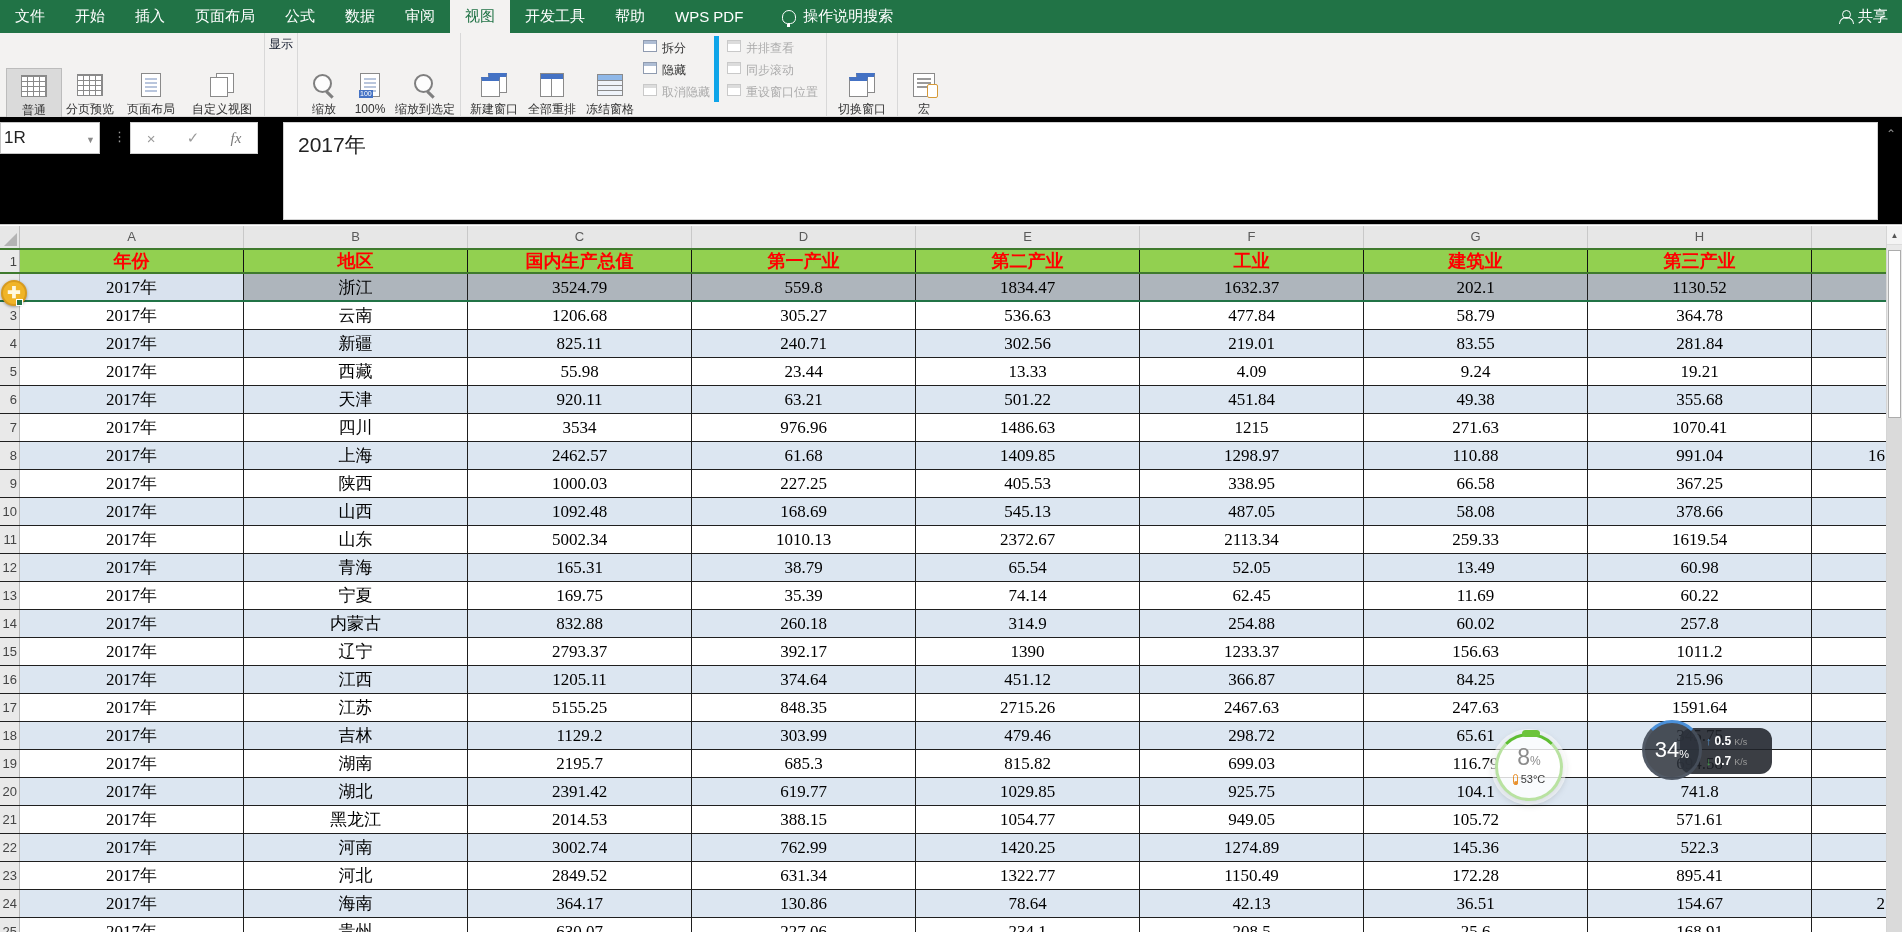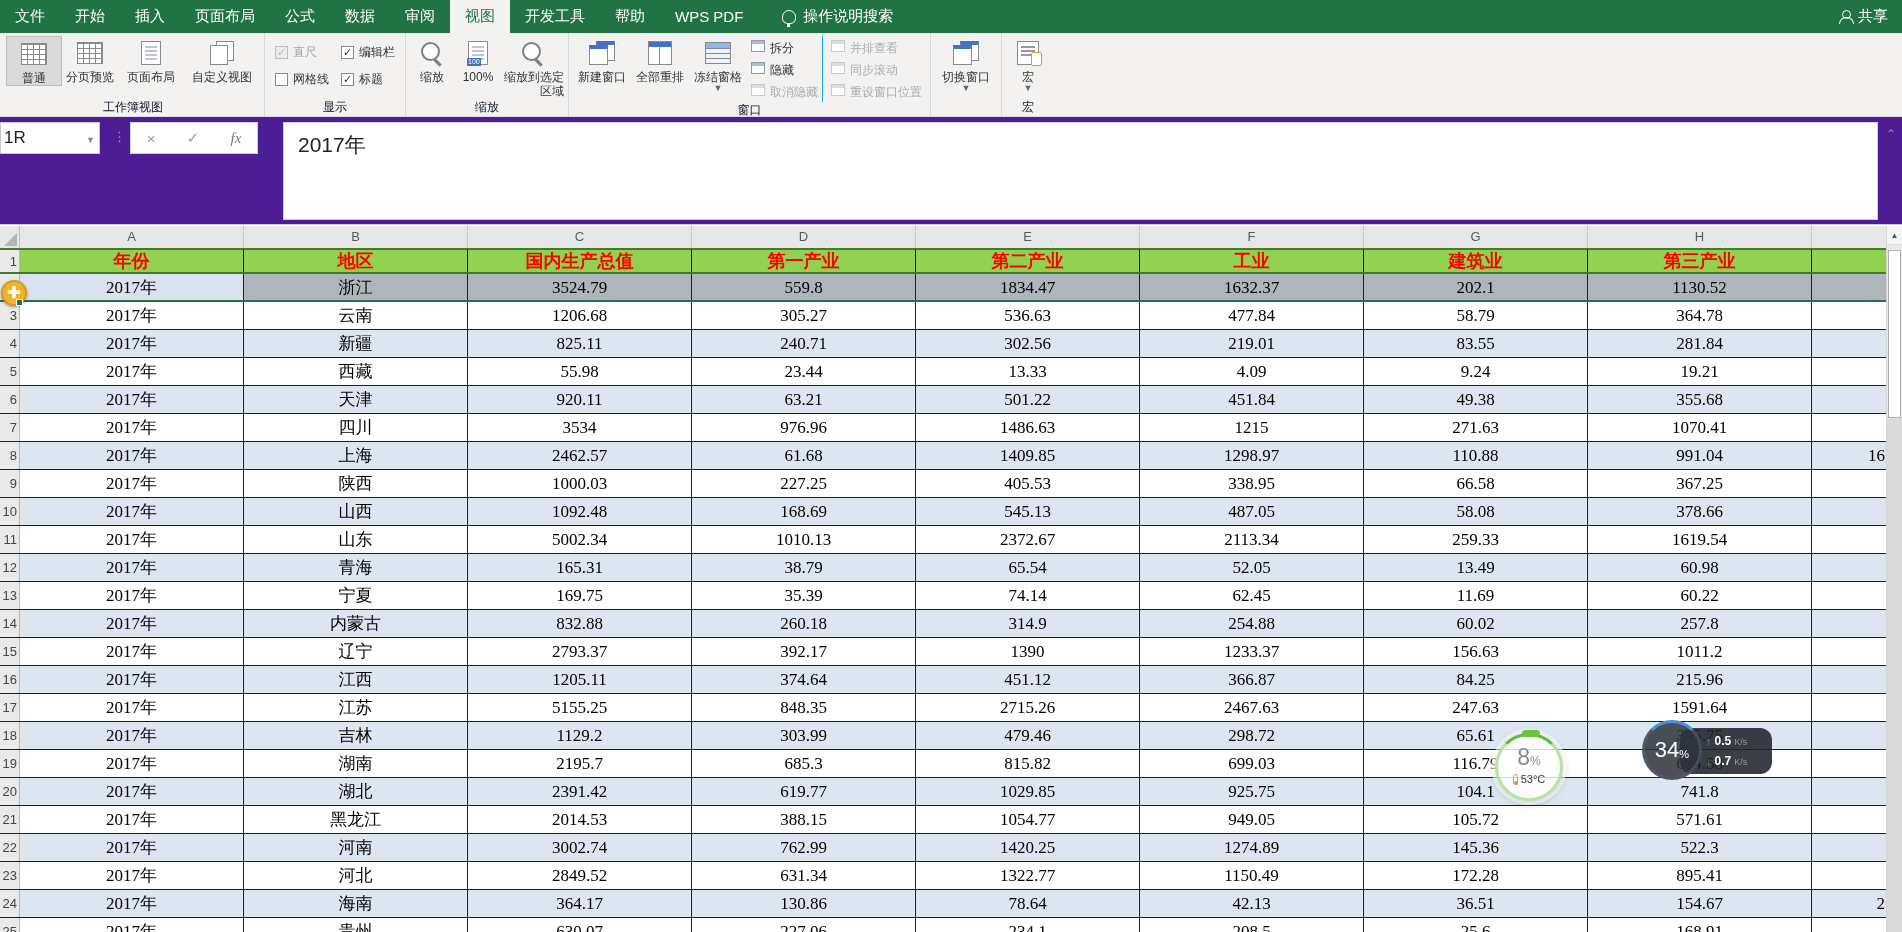--- a/index.html
+++ b/index.html
@@ -16,21 +16,21 @@
   .person { width:13px; height:13px; position:relative; }
   .person:before { content:""; position:absolute; left:3px; top:0; width:7px; height:7px; border:1.5px solid #fff; border-radius:50%; }
   .person:after { content:""; position:absolute; left:0; bottom:-1px; width:13px; height:6px; border:1.5px solid #fff; border-bottom:none; border-radius:7px 7px 0 0; }
 
   
   #ribbon { height:84px; background:#f3f2f1; display:flex; align-items:stretch; padding:0 2px; border-bottom:1px solid #dcdcdc; font-size:12px; color:#333; }
   .rgroup { display:flex; flex-direction:column; padding:3px 4px 0; position:relative; }
   .rgroup + .rgroup { border-left:1px solid #d8d8d8; }
   .ritems { flex:1; display:flex; align-items:flex-start; }
   .rlabel { height:17px; text-align:center; color:#0f172a; font-size:12px; }
-  .bigbtn { width:56px; display:flex; flex-direction:column; align-items:center; text-align:right; padding-top:2px; line-height:14px; cursor:default; }
+  .bigbtn { width:56px; display:flex; flex-direction:column; align-items:center; text-align:center; padding-top:2px; line-height:14px; cursor:default;margin-top:32px; }
   .bigbtn.sel { background:#dadada; border:1px solid #bcbcbc; }
   .bigbtn .bicon { width:30px; height:30px; display:flex; align-items:center; justify-content:center; margin-bottom:2px; }
   .bigbtn .caret { color:#666; font-size:9px; line-height:8px; }
   .chkcol { display:flex; flex-direction:column; justify-content:flex-start; gap:10px; padding:8px 6px 0; }
   .chk { display:flex; align-items:center; gap:5px; white-space:nowrap; }
   .box { width:13px; height:13px; border:1px solid #8a8a8a; background:#fff; font-size:11px; line-height:11px; text-align:center; color:#333; }
   .chk.on .box:before { content:"✓"; }
   .chk.dis { color:#a6a6a6; }
   .chk.dis .box { border-color:#bdbdbd; background:#ececec; color:#b5b5b5; }
   .smallcol { display:flex; flex-direction:column; justify-content:flex-start; gap:4px; padding:4px 4px 0; }
@@ -62,21 +62,21 @@
   .ic-arrange:before { content:""; position:absolute; left:0; top:0; right:0; height:5px; background:#4472c4; }
   .ic-arrange:after { content:""; position:absolute; left:10px; top:5px; bottom:0; width:1px; background:#8a8a8a; }
   .ic-freeze { width:26px; height:22px; border:1px solid #8a8a8a;
     background:linear-gradient(#8a8a8a 1px,transparent 1px) 0 5px/100% 5px, #eef3fa; }
   .ic-freeze:before { content:""; position:absolute; left:0; top:0; right:0; height:5px; background:#8fb8e8; }
   .ic-macro { width:22px; height:24px; border:1px solid #8a8a8a; background:#fff; }
   .ic-macro:before { content:""; position:absolute; left:3px; top:4px; right:3px; height:2px; background:#9a9a9a; box-shadow:0 4px 0 #9a9a9a, 0 8px 0 #9a9a9a; }
   .ic-macro:after { content:""; position:absolute; right:-4px; bottom:-2px; width:9px; height:12px; border:1.5px solid #d69a38; background:#fff; border-radius:2px; }
 
   
-  #fbar { height:108px; background:#4c1d95; position:relative; border-bottom:1px solid #c9c9c9; }
+  #fbar { height:108px; background:#000000; position:relative; border-bottom:1px solid #c9c9c9; }
   #namebox { position:absolute; left:0; top:5px; width:100px; height:32px; background:#fff; border:1px solid #c6c6c6; font-size:17px; color:#222; display:flex; align-items:center; padding-left:3px; }
   #namebox .nb-caret { position:absolute; right:4px; top:12px; color:#8a8a8a; font-size:9px; }
   #fdots { position:absolute; left:113px; top:12px; color:#9a9a9a; font-size:13px; letter-spacing:0; }
   #fxbox { position:absolute; left:130px; top:5px; width:128px; height:32px; background:#fff; border:1px solid #d2d2d2; display:flex; align-items:center; justify-content:space-around; color:#9a9a9a; font-size:15px; }
   #fxbox .fx { font-style:italic; font-family:"Liberation Serif",serif; color:#7a7a7a; }
   #finput { position:absolute; left:283px; top:5px; right:24px; height:98px; background:#fff; border:1px solid #d2d2d2; font-size:21px; color:#222; padding:8px 14px; }
   #fcollapse { position:absolute; right:6px; top:10px; color:#8a8a8a; font-size:12px; }
 
   
   #sheet { position:absolute; left:0; top:226px; right:0; bottom:0; background:#fff; overflow:hidden; }
@@ -180,42 +180,20 @@
         <span class="bicon">
             <span class="ic ic-pages"></span>
           </span>
         <span>自定义视图</span>
       </div>
     </div>
     <div class="rlabel">工作簿视图</div>
   </div>
 
   <div class="rgroup">
-    <div class="ritems">
-      <div class="chkcol">
-        <div class="chk dis on">
-          <span class="box"></span>
-          <span>直尺</span>
-        </div>
-        <div class="chk">
-          <span class="box"></span>
-          <span>网格线</span>
-        </div>
-      </div>
-      <div class="chkcol">
-        <div class="chk on">
-          <span class="box"></span>
-          <span>编辑栏</span>
-        </div>
-        <div class="chk on">
-          <span class="box"></span>
-          <span>标题</span>
-        </div>
-      </div>
-    </div>
     <div class="rlabel">显示</div>
   </div>
 
   <div class="rgroup">
     <div class="ritems">
       <div class="bigbtn" style="width:44px">
         <span class="bicon">
             <span class="ic ic-mag"></span>
           </span>
         <span>缩放</span>
@@ -266,21 +244,21 @@
         </div>
         <div class="sbtn">
           <span class="sicon"></span>
           <span>隐藏</span>
         </div>
         <div class="sbtn dis">
           <span class="sicon"></span>
           <span>取消隐藏</span>
         </div>
       </div>
-      <div class="smallcol" style="border-left:1px solid #0ea5e9; padding-left:8px;">
+      <div class="smallcol" style="border-left:5px solid #0ea5e9; padding-left:8px;">
         <div class="sbtn dis">
           <span class="sicon"></span>
           <span>并排查看</span>
         </div>
         <div class="sbtn dis">
           <span class="sicon"></span>
           <span>同步滚动</span>
         </div>
         <div class="sbtn dis">
           <span class="sicon"></span>

